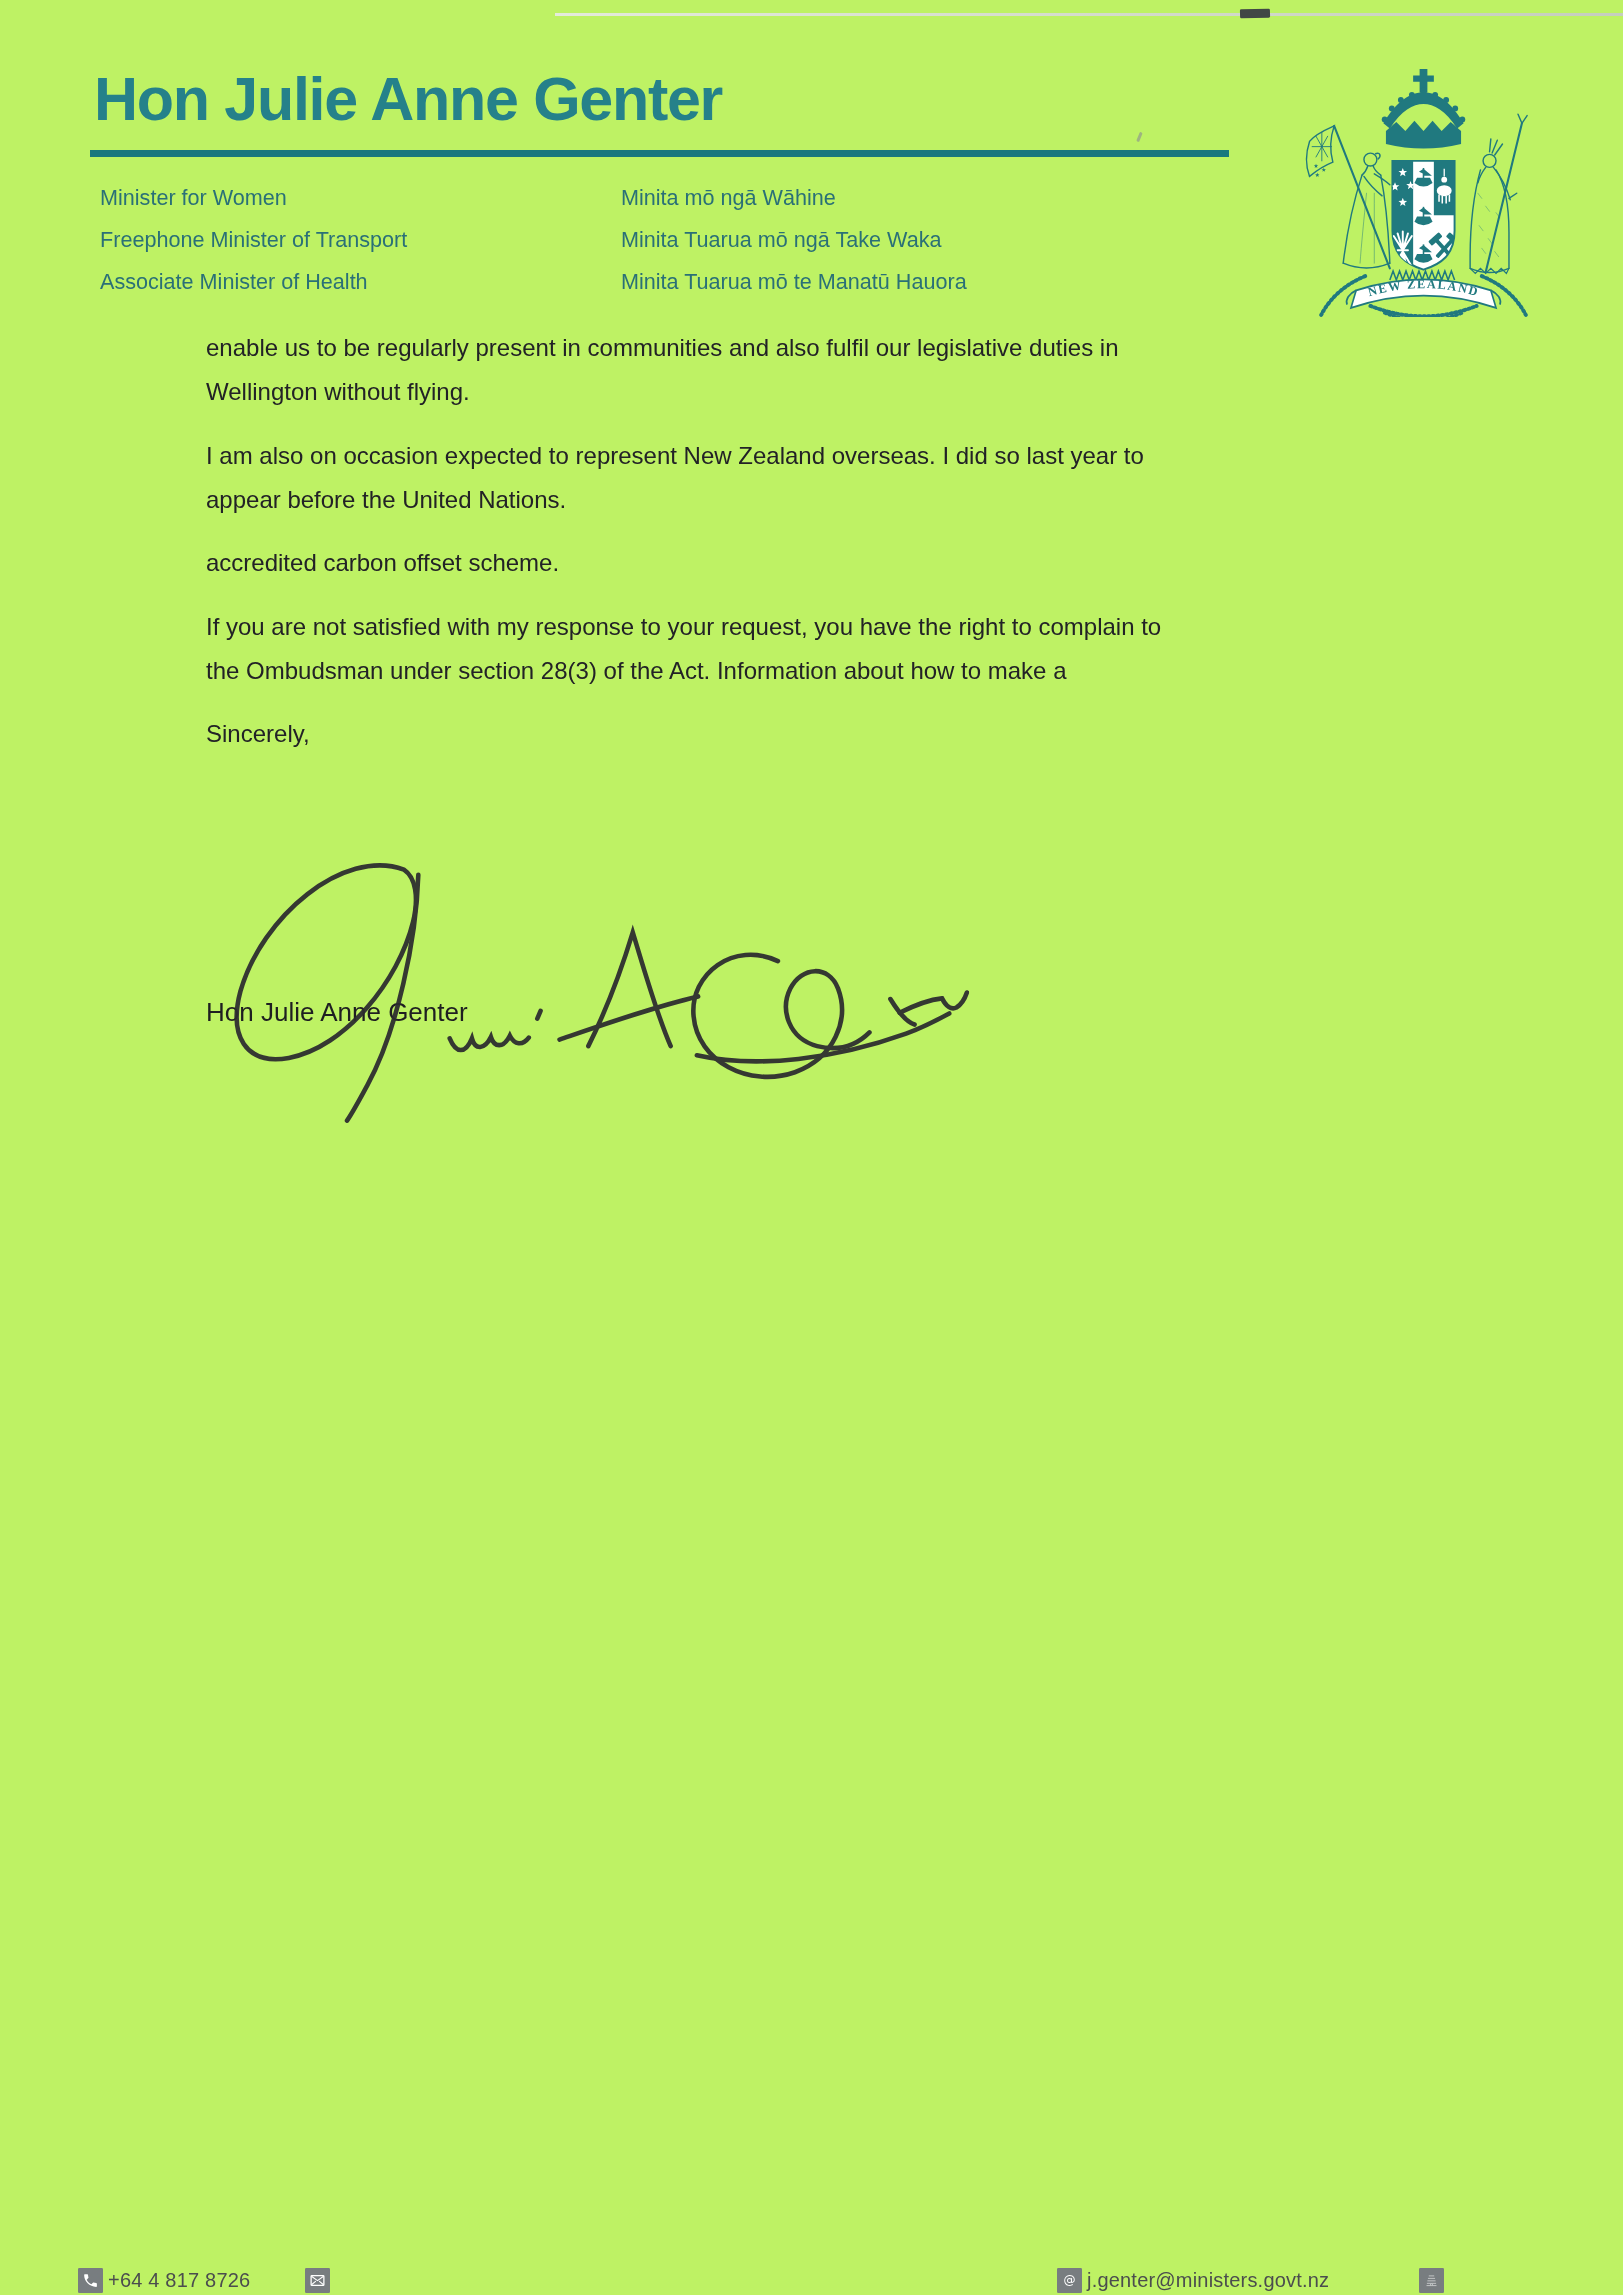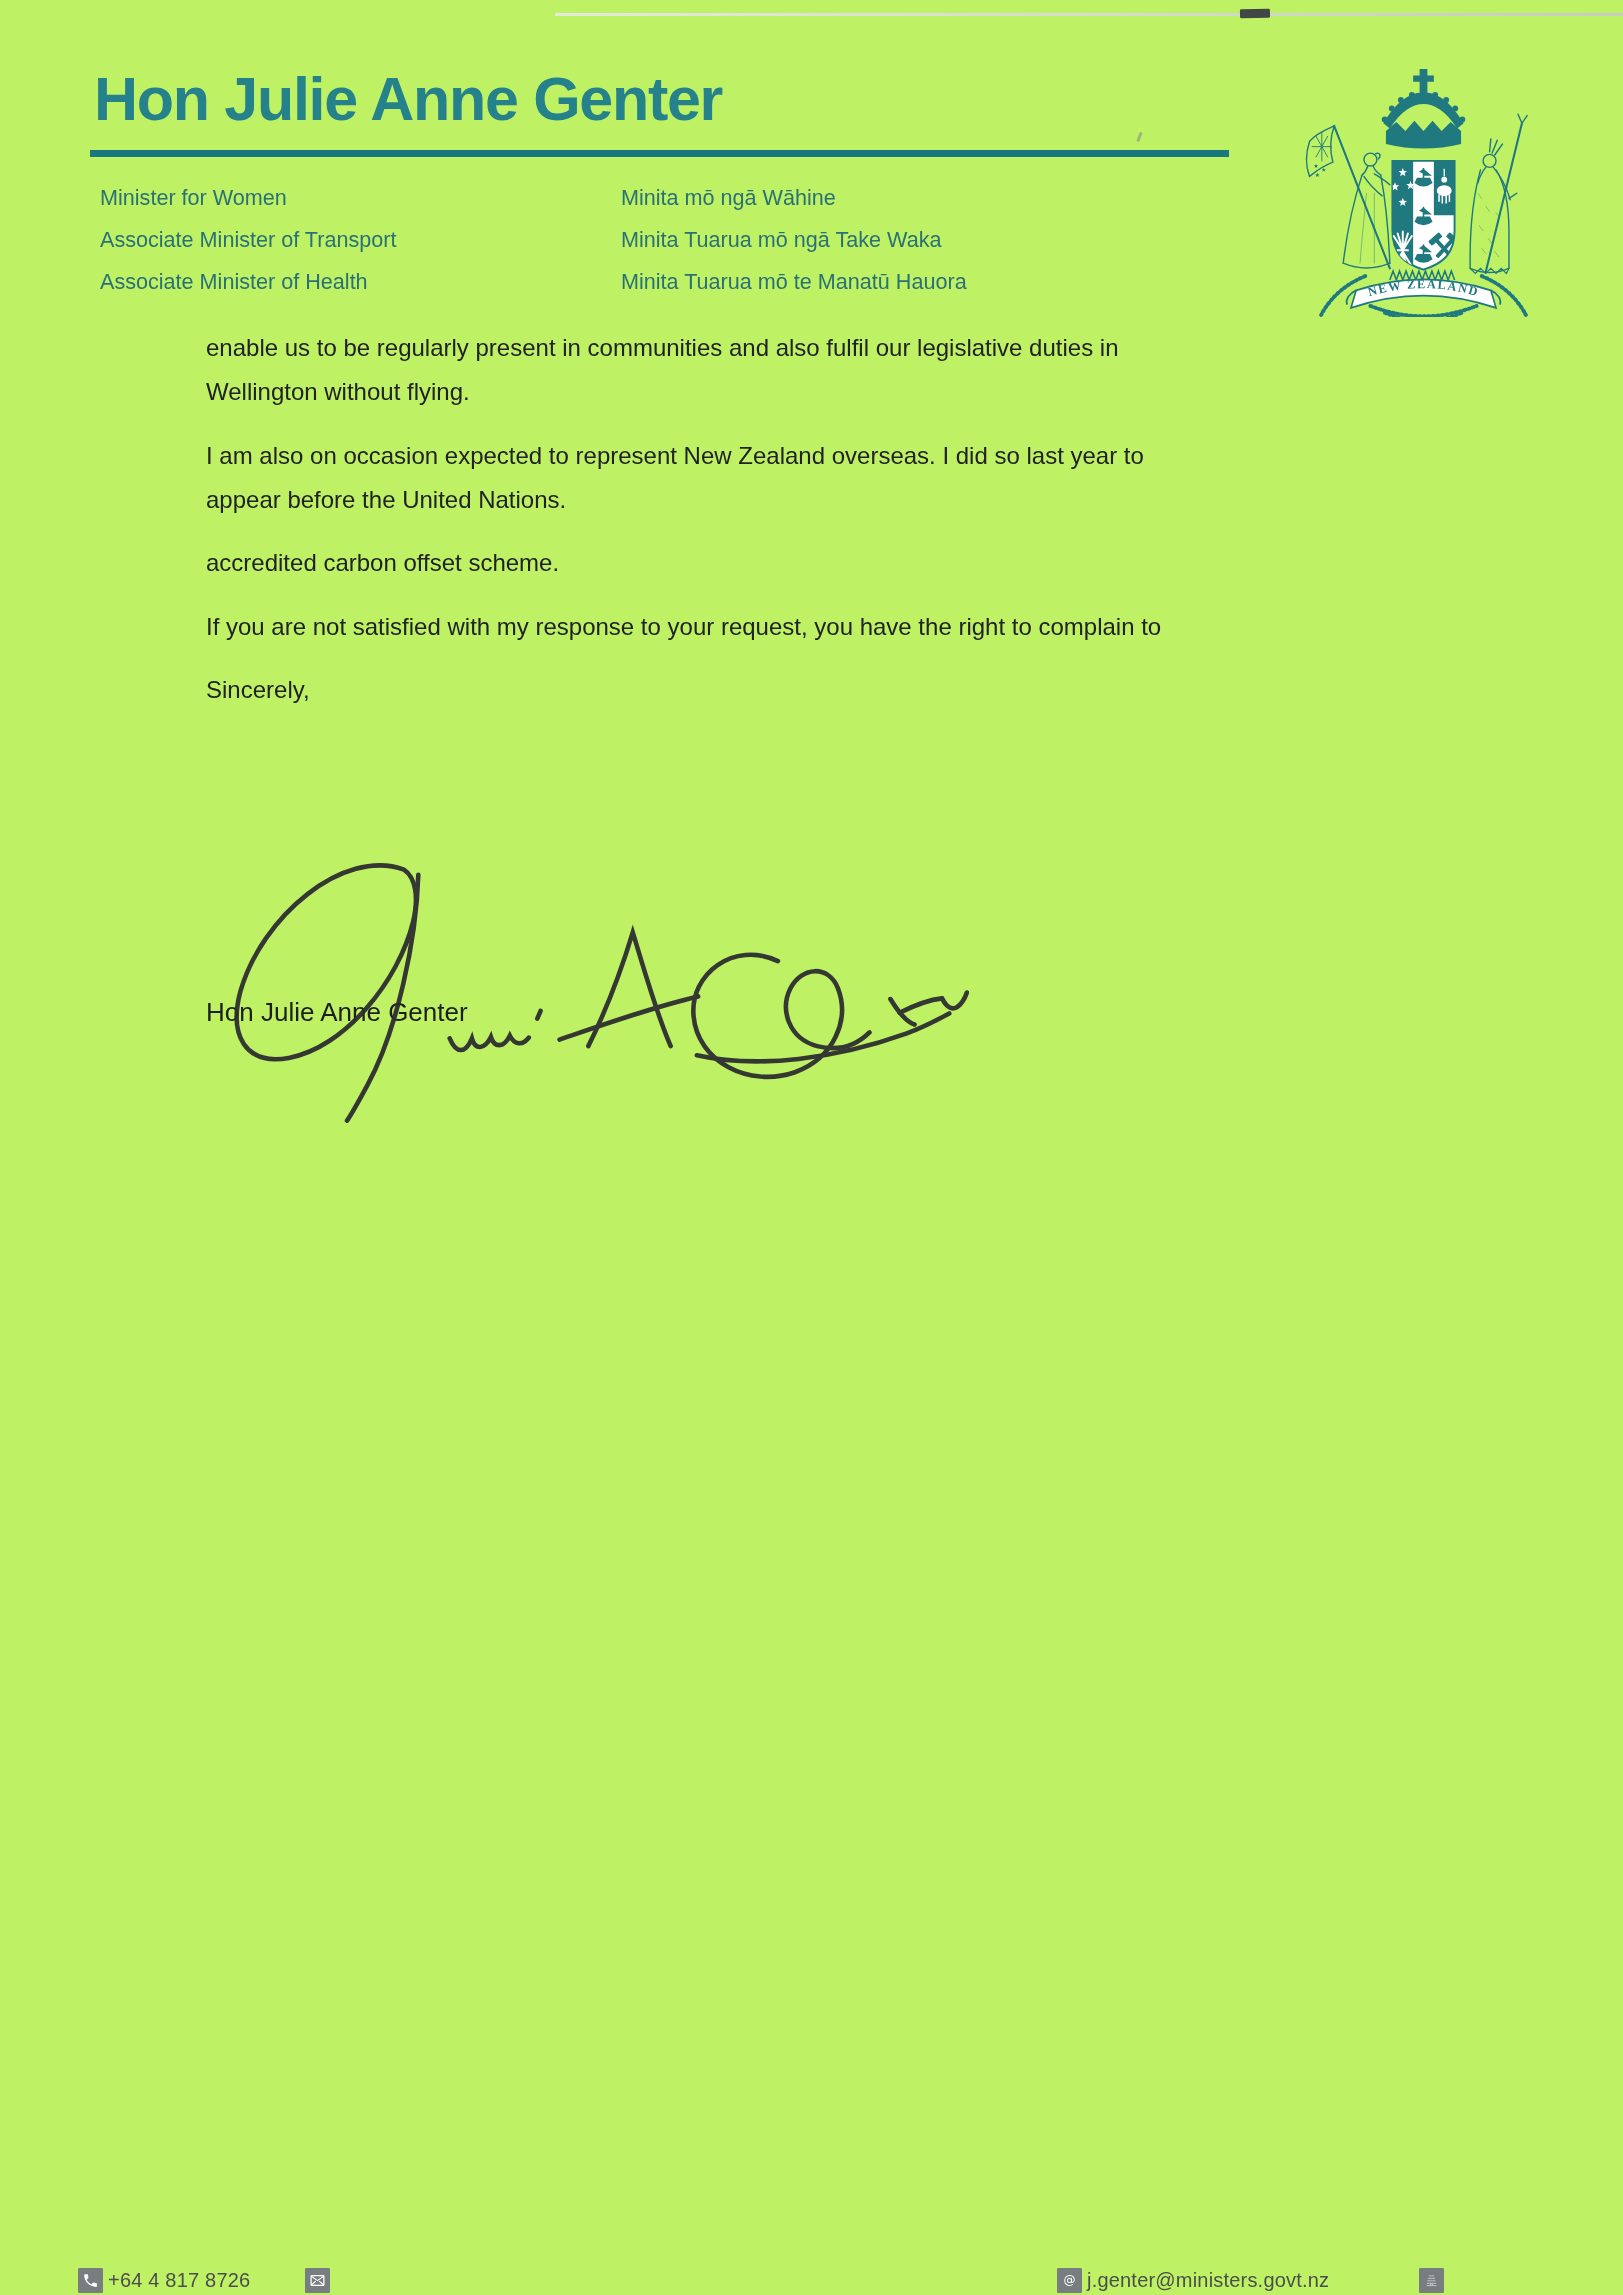--- a/index.html
+++ b/index.html
@@ -58,21 +58,21 @@
 
   <div class="scan-line"></div>
   <div class="scan-dash"></div>
   <div class="scan-speck"></div>
 
   <div class="header-name">Hon Julie Anne Genter</div>
   <div class="rule"></div>
 
   <div class="roles roles-en">
     <div class="role">Minister for Women</div>
-    <div class="role">Associate Minister of Transport</div>
+    <div class="role">Freephone Minister of Transport</div>
     <div class="role">Associate Minister of Health</div>
   </div>
   <div class="roles roles-mi">
     <div class="role">Minita mō ngā Wāhine</div>
     <div class="role">Minita Tuarua mō ngā Take Waka</div>
     <div class="role">Minita Tuarua mō te Manatū Hauora</div>
   </div>
 
   <svg class="crest" viewBox="0 0 400 390" xmlns="http://www.w3.org/2000/svg">
     <defs>
@@ -204,20 +204,21 @@
     </div>
     <div class="para">
       <div class="line">I am also on occasion expected to represent New Zealand overseas. I did so last year to</div>
       <div class="line">appear before the United Nations.</div>
     </div>
     <div class="para">
       <div class="line">accredited carbon offset scheme.</div>
     </div>
     <div class="para">
       <div class="line">If you are not satisfied with my response to your request, you have the right to complain to</div>
+      <div class="line">the Ombudsman under section 28(3) of the Act. Information about how to make a</div>
     </div>
     <div class="closing">Sincerely,</div>
   </div>
 
   <div class="signatory">Hon Julie Anne Genter</div>
 
   <svg class="signature" viewBox="0 0 1300 460" xmlns="http://www.w3.org/2000/svg">
     <g fill="none" stroke="#2b2b2f" stroke-width="7" stroke-linecap="round" opacity="0.93">
       <path d="M318 42 C225 8 100 115 68 228 C50 295 75 342 142 330 C228 314 310 212 332 122 C341 84 336 54 318 42"></path>
       <path d="M340 50 C337 148 308 288 262 372 C248 398 240 413 231 426"></path>

